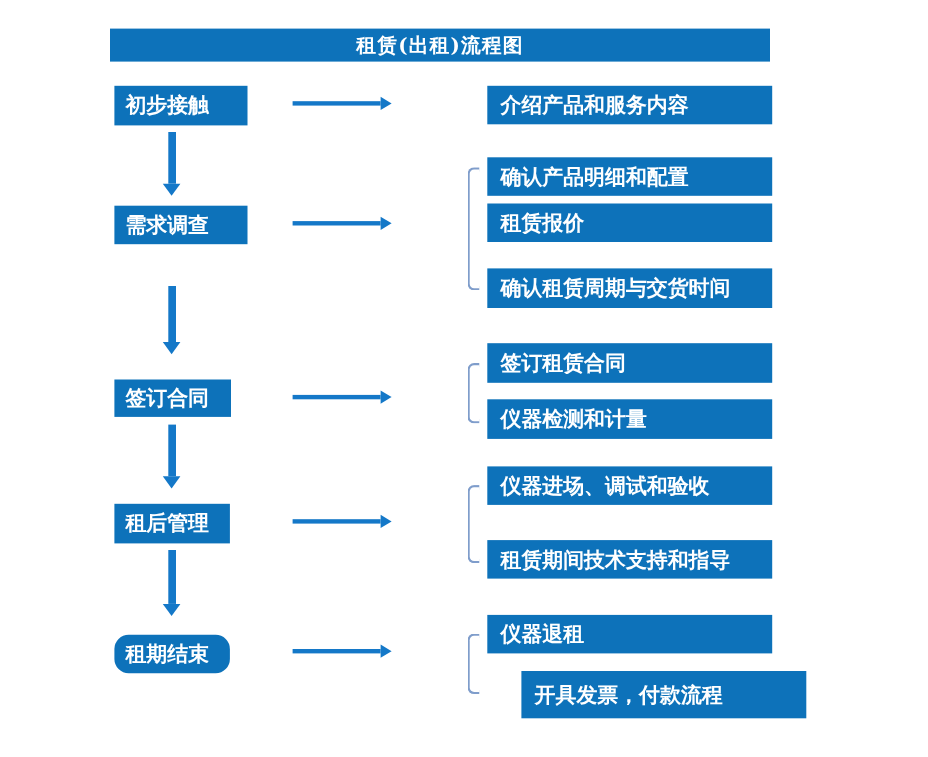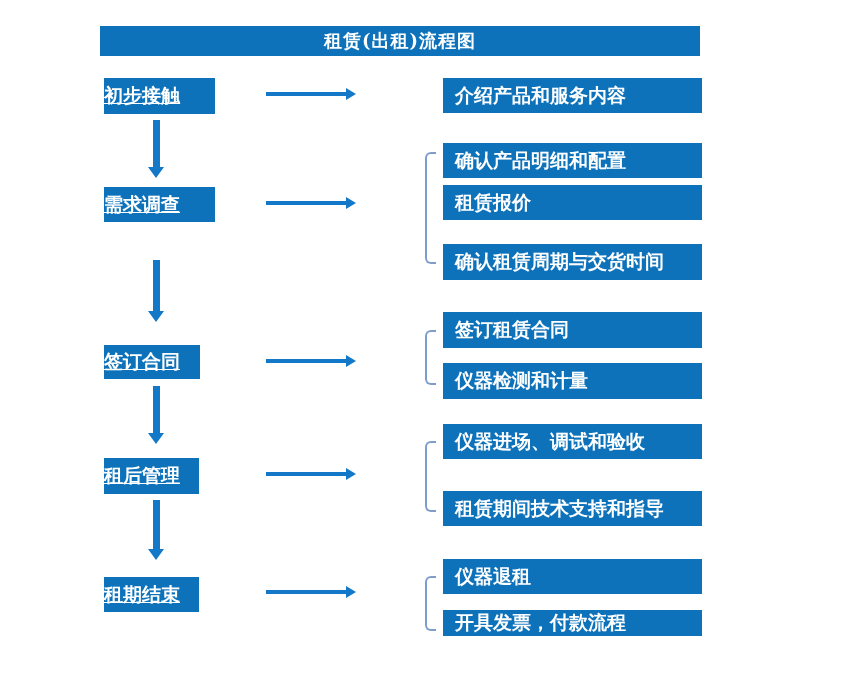--- a/index.html
+++ b/index.html
@@ -18,37 +18,37 @@
     position:absolute;left:100px;top:14px;width:600px;height:30px;
     background:var(--box-blue);color:var(--text-white);
     display:flex;align-items:center;justify-content:center;
     font-size:18px;font-weight:bold;letter-spacing:1px;margin-top:12px;
   }
   .lbox,.rbox{
     position:absolute;background:var(--box-blue);color:var(--text-white);
     display:flex;align-items:center;font-weight:bold;
     white-space:nowrap;overflow:hidden;
   }
-  .lbox{left:104px;font-size:19px;text-decoration:underline;}
+  .lbox{left:104px;padding-left:10px;font-size:19px;}
   .rbox{left:443px;width:247px;padding-left:12px;font-size:19px;}
   #L1{top:78px;width:111px;height:36px;}
   #L2{top:187px;width:111px;height:35px;}
   #L3{top:345px;width:96px;height:34px;}
   #L4{top:458px;width:95px;height:36px;}
-  #L5{top:577px;width:95px;height:35px;}
+  #L5{top:577px;width:95px;height:35px;border-radius:13px;}
   #R1{top:78px;height:35px;}
   #R2{top:143px;height:35px;}
   #R3{top:185px;height:35px;}
   #R4{top:244px;height:36px;}
   #R5{top:312px;height:36px;}
   #R6{top:363px;height:36px;}
   #R7{top:424px;height:35px;}
   #R8{top:491px;height:35px;}
   #R9{top:559px;height:35px;}
-  #R10{top:610px;height:26px;}
+  #R10{top:610px;height:43px;margin-left:31px;}
 
   
   .harrow{position:absolute;left:266px;width:90px;height:12px;}
   .hshaft{position:absolute;left:0;top:4px;width:80px;height:4px;background:var(--arrow-blue);}
   .hhead{position:absolute;left:80px;top:0;width:0;height:0;
     border-top:6px solid transparent;border-bottom:6px solid transparent;
     border-left:10px solid var(--arrow-blue);}
   #A1{top:88px;} #A2{top:197px;} #A3{top:355px;} #A4{top:468px;} #A5{top:586px;}
 
   

